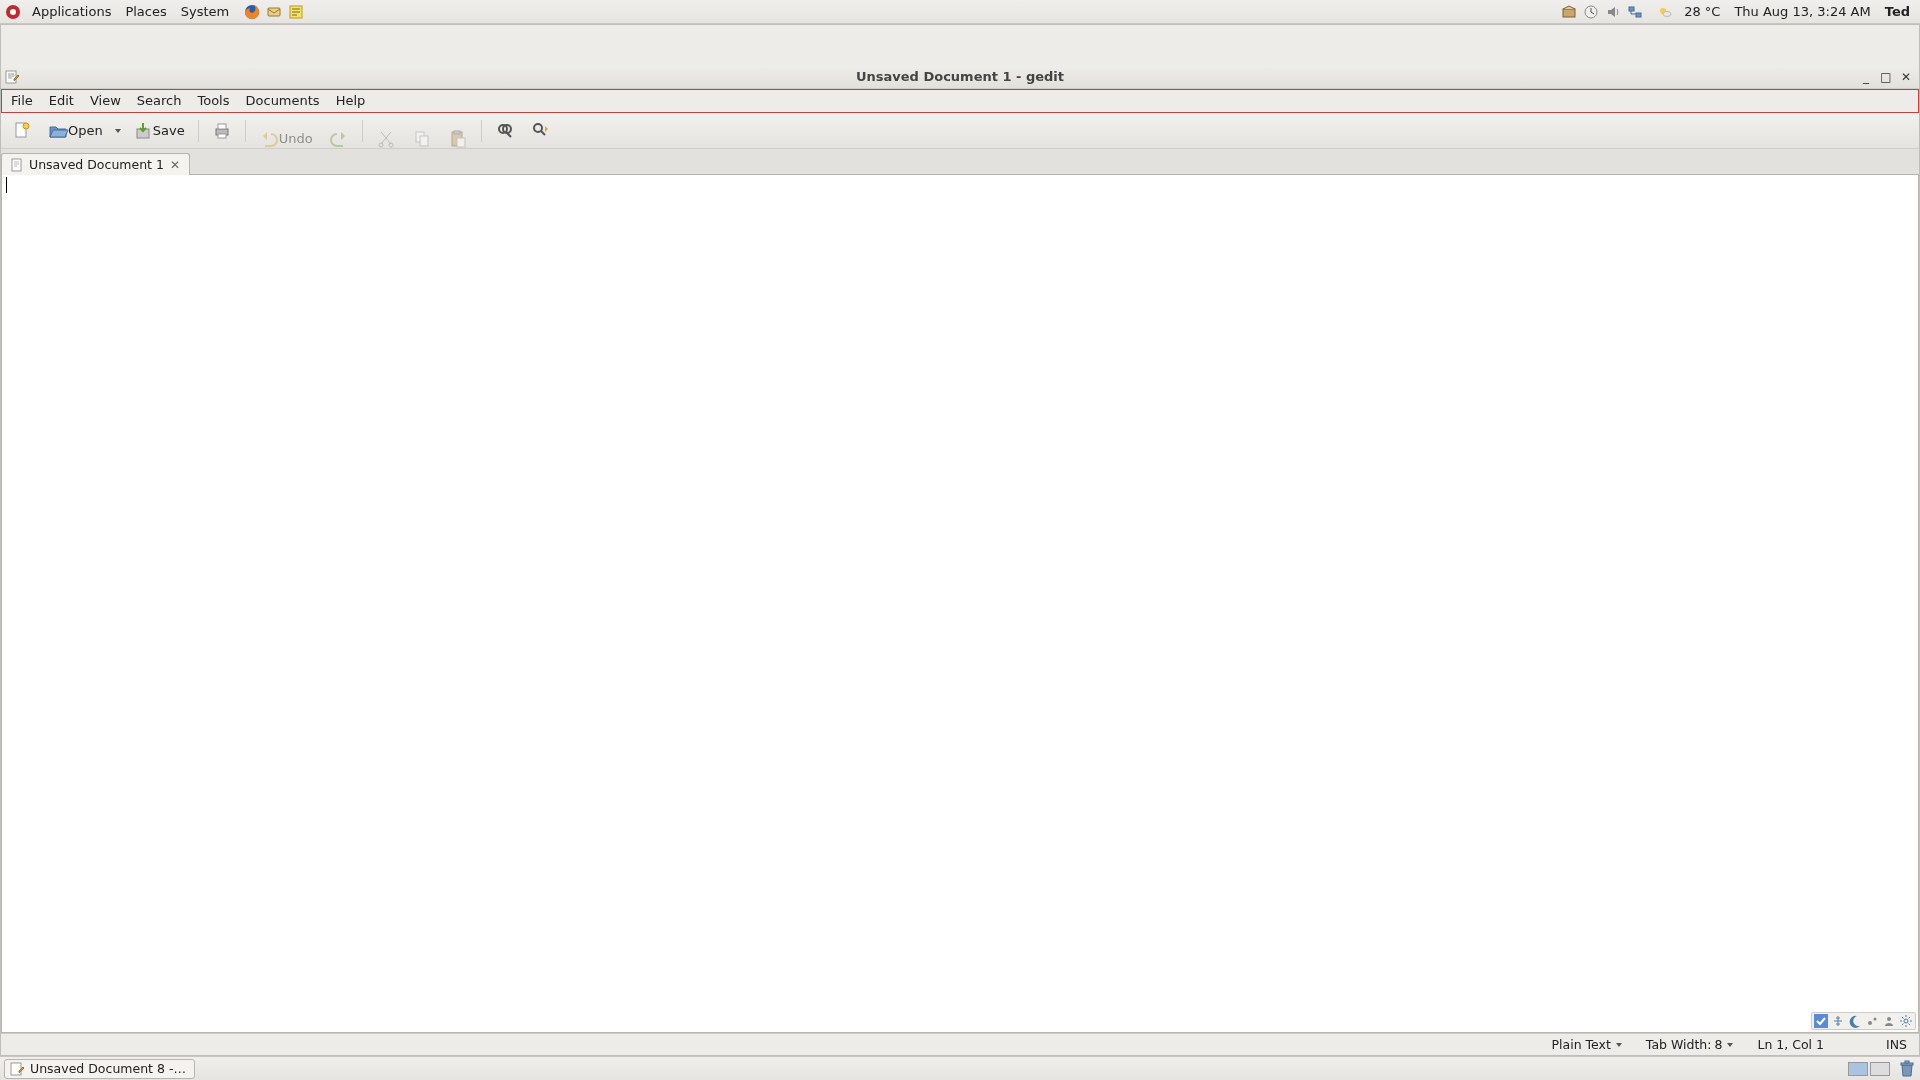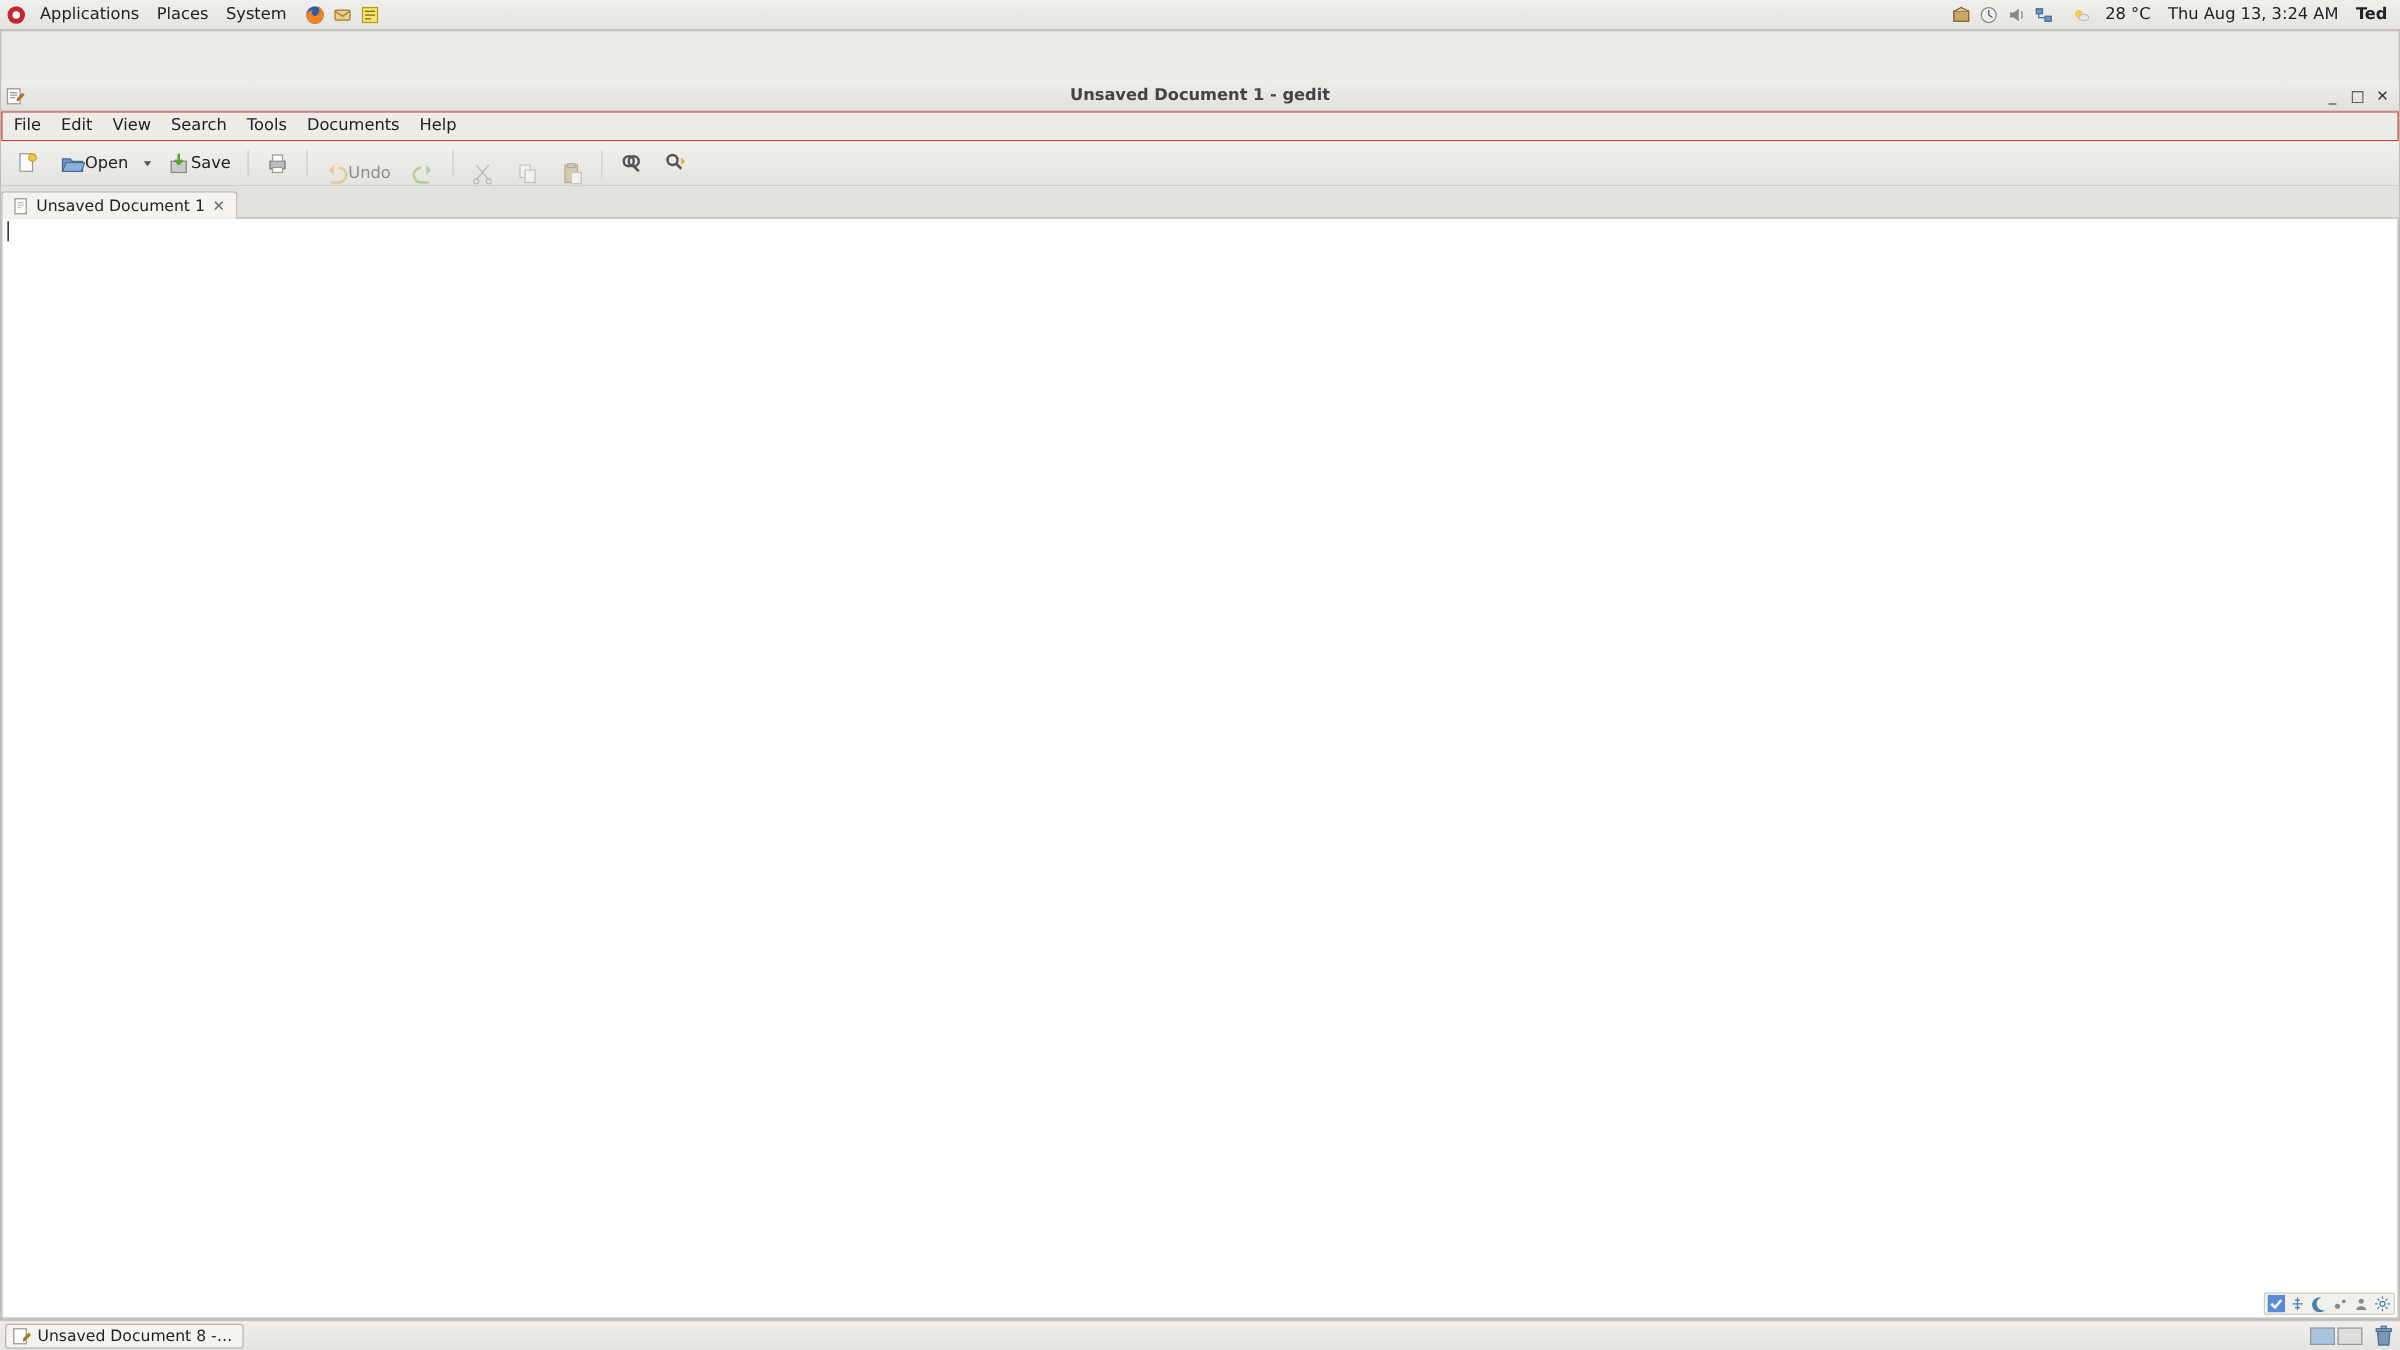--- a/index.html
+++ b/index.html
@@ -320,20 +320,41 @@
         </span>
       <span class="mini-ico">
           <svg viewBox="0 0 14 14" width="14" height="14">
             <circle cx="7" cy="7" r="2" fill="none" stroke="#4a7ea8"></circle>
             <path d="M7 1v2M7 11v2M1 7h2M11 7h2M3 3l1.5 1.5M11 11l-1.5-1.5M3 11l1.5-1.5M11 3l-1.5 1.5" stroke="#4a7ea8"></path>
           </svg>
         </span>
     </div>
   </div>
 
+  <div class="statusbar">
+    <div class="status-seg">
+      <span>Plain Text</span>
+      <svg viewBox="0 0 10 10" width="10" height="10">
+          <path d="M2 3l3 4 3-4z" fill="#555"></path>
+        </svg>
+    </div>
+    <div class="status-seg">
+      <span>Tab Width:</span>
+      <span>8</span>
+      <svg viewBox="0 0 10 10" width="10" height="10">
+          <path d="M2 3l3 4 3-4z" fill="#555"></path>
+        </svg>
+    </div>
+    <div class="status-seg">
+      <span>Ln 1, Col 1</span>
+    </div>
+    <div class="status-seg" style="margin-left:40px">
+      <span>INS</span>
+    </div>
+  </div>
 </div>
 
 <div class="panel-bottom">
   <div class="taskbtn">
     <span class="doc-ico">
       <svg viewBox="0 0 16 16" width="16" height="16">
           <rect x="2" y="2" width="10" height="12" fill="#fff" stroke="#999"></rect>
           <path d="M10 10l4-4 1 1-4 4-1 .5z" fill="#e5a33b" stroke="#a06c1e"></path>
         </svg>
     </span>

